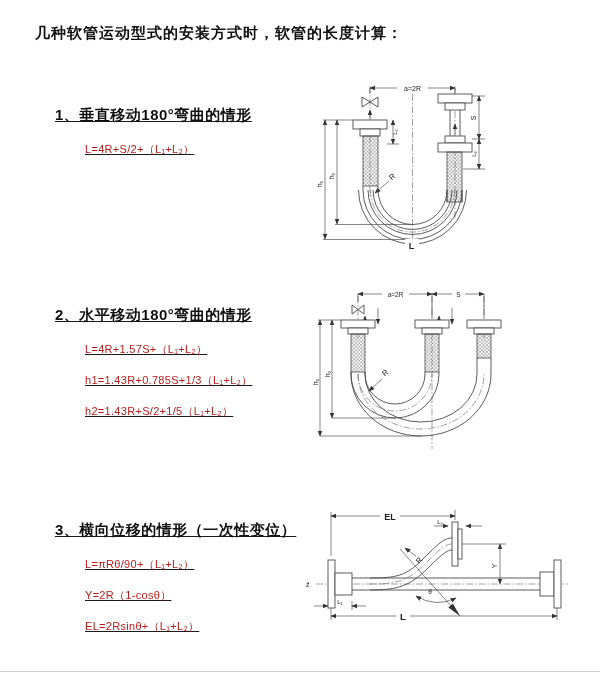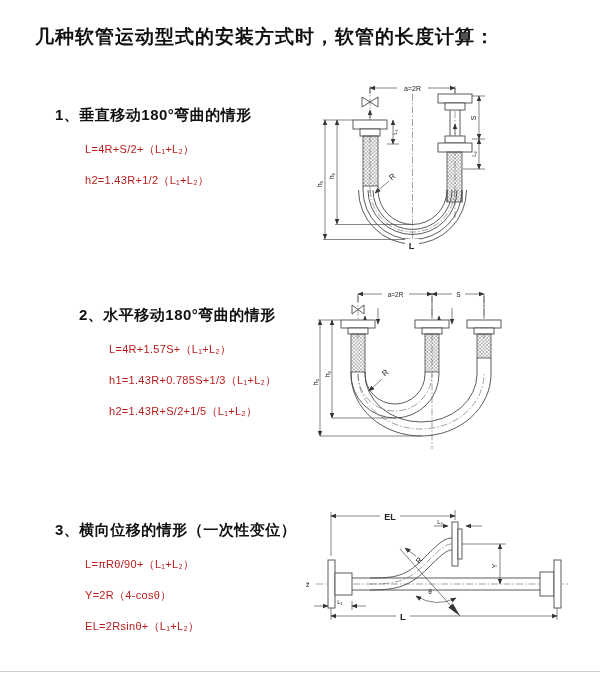--- a/index.html
+++ b/index.html
@@ -3,24 +3,24 @@
 <meta charset="utf-8">
 <style>
   html,body{margin:0;padding:0;}
   body{
     width:600px;height:675px;position:relative;background:#ffffff;
     font-family:"Liberation Sans","DejaVu Sans",sans-serif;color:#1a1a1a;
     overflow:hidden;
   }
   .page-title{
     position:absolute;left:35px;top:24px;
-    font-size:19px;font-weight:bold;letter-spacing:1px;color:#111;
+    font-size:15px;font-weight:bold;letter-spacing:1px;color:#111;
   }
-  .section{position:absolute;left:55px;width:260px;}
-  .sec1{top:106px;} .sec2{top:306px;margin-left:24px;} .sec3{top:521px;}
+  .section{position:absolute;left:55px;width:260px;text-decoration:underline;}
+  .sec1{top:106px;} .sec2{top:306px;} .sec3{top:521px;}
   .section .heading{font-size:15px;font-weight:bold;letter-spacing:0.5px;color:#111;}
   .formulas{margin:9px 0 0 30px;}
   .formula{height:31px;line-height:31px;font-size:11px;letter-spacing:0.3px;color:#b91c1c;white-space:nowrap;}
   .diagram{position:absolute;}
   .d1{left:315px;top:78px;}
   .d2{left:312px;top:282px;}
   .d3{left:300px;top:502px;}
   svg{display:block;}
   svg text{font-family:"Liberation Sans","DejaVu Sans",sans-serif;fill:#222;}
   .tube{stroke:#4a4a4a;stroke-width:0.9;fill:none;}
@@ -33,38 +33,37 @@
 </style>
 </head>
 <body>
 
 <div class="page-title">几种软管运动型式的安装方式时，软管的长度计算：</div>
 
 <div class="section sec1">
   <div class="heading">1、垂直移动180°弯曲的情形</div>
   <div class="formulas">
     <div class="formula">L=4R+S/2+（L₁+L₂）</div>
-    <div class="formula">h2=1.43R+1/2（L₁+L₂）</div>
   </div>
 </div>
 
 <div class="section sec2">
   <div class="heading">2、水平移动180°弯曲的情形</div>
   <div class="formulas">
     <div class="formula">L=4R+1.57S+（L₁+L₂）</div>
     <div class="formula">h1=1.43R+0.785S+1/3（L₁+L₂）</div>
     <div class="formula">h2=1.43R+S/2+1/5（L₁+L₂）</div>
   </div>
 </div>
 
 <div class="section sec3">
   <div class="heading">3、横向位移的情形（一次性变位）</div>
   <div class="formulas">
     <div class="formula">L=πRθ/90+（L₁+L₂）</div>
-    <div class="formula">Y=2R（4-cosθ）</div>
+    <div class="formula">Y=2R（1-cosθ）</div>
     <div class="formula">EL=2Rsinθ+（L₁+L₂）</div>
   </div>
 </div>
 
 <div class="diagram d1">
 <svg width="285" height="175" viewBox="0 0 285 175">
   <defs>
     <marker id="ah1" markerUnits="userSpaceOnUse" markerWidth="6" markerHeight="6" viewBox="0 0 10 10" refX="9" refY="5" orient="auto-start-reverse">
       <path d="M0,1 L10,5 L0,9 z" fill="#333"></path>
     </marker>

